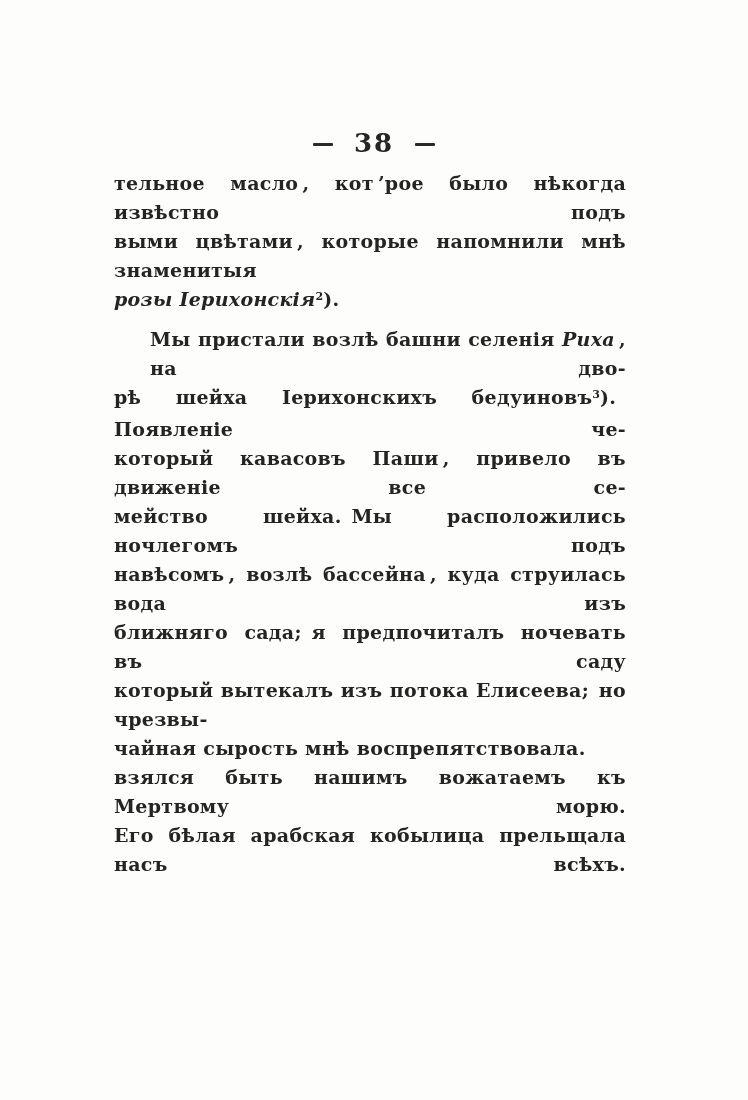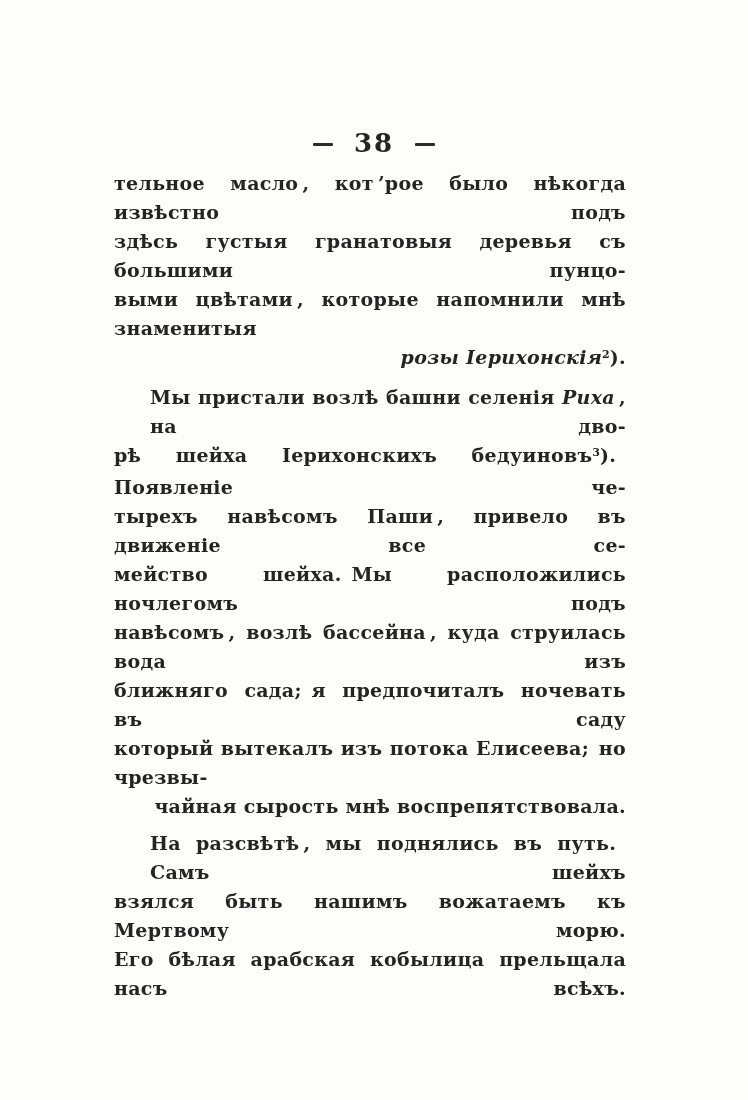--- a/index.html
+++ b/index.html
@@ -27,21 +27,21 @@
     margin:10px 0 0 114px;
   }
   .bline{
     font-size:19px;
     font-weight:bold;
     line-height:29px;
     letter-spacing:0.3px;
     white-space:normal;
   }
   .just{text-align:justify;text-align-last:justify;}
-  .last{text-align:right;}
+  .last{text-align:left;}
   .indent{padding-left:36px;}
   .para{margin-top:8px;}
   sup{
     font-size:0.58em;
     vertical-align:baseline;
     position:relative;
     top:-0.55em;
     letter-spacing:0;
   }
   i{font-style:italic;}
@@ -52,29 +52,27 @@
 <div class="page">
 
   <div class="pagenum">
     <span class="dash"></span>
     <span class="num">38</span>
     <span class="dash"></span>
   </div>
 
   <div class="text-block" id="body-lines">
       <div class="bline just"><span>тельное масло , кот ’рое было нѣкогда извѣстно подъ</span></div>
-      <div class="bline just"><span>здѣсь густыя гранатовыя деревья съ большими пунцо-</span></div>
       <div class="bline just"><span>выми цвѣтами , которые напомнили мнѣ знаменитыя</span></div>
       <div class="bline last"><i>розы Іерихонскія</i><sup>2</sup><span>).</span></div>
       <div class="bline just indent para"><span>Мы пристали возлѣ башни селенія </span><i>Риха</i><span> , на дво-</span></div>
       <div class="bline just"><span>рѣ шейха Іерихонскихъ бедуиновъ</span><sup>3</sup><span>). Появленіе че-</span></div>
-      <div class="bline just"><span>тырехъ навѣсомъ Паши , привело въ движеніе все се-</span></div>
+      <div class="bline just"><span>который кавасовъ Паши , привело въ движеніе все се-</span></div>
       <div class="bline just"><span>мейство шейха. Мы расположились ночлегомъ подъ</span></div>
       <div class="bline just"><span>навѣсомъ , возлѣ бассейна , куда струилась вода изъ</span></div>
       <div class="bline just"><span>ближняго сада; я предпочиталъ ночевать въ саду</span></div>
       <div class="bline just"><span>который вытекалъ изъ потока Елисеева; но чрезвы-</span></div>
       <div class="bline last"><span>чайная сырость мнѣ воспрепятствовала.</span></div>
-      <div class="bline just indent para"><span>На разсвѣтѣ , мы поднялись въ путь. Самъ шейхъ</span></div>
       <div class="bline just"><span>взялся быть нашимъ вожатаемъ къ Мертвому морю.</span></div>
       <div class="bline just"><span>Его бѣлая арабская кобылица прельщала насъ всѣхъ.</span></div>
     </div>
 
 </div>
 
 </body></html>

